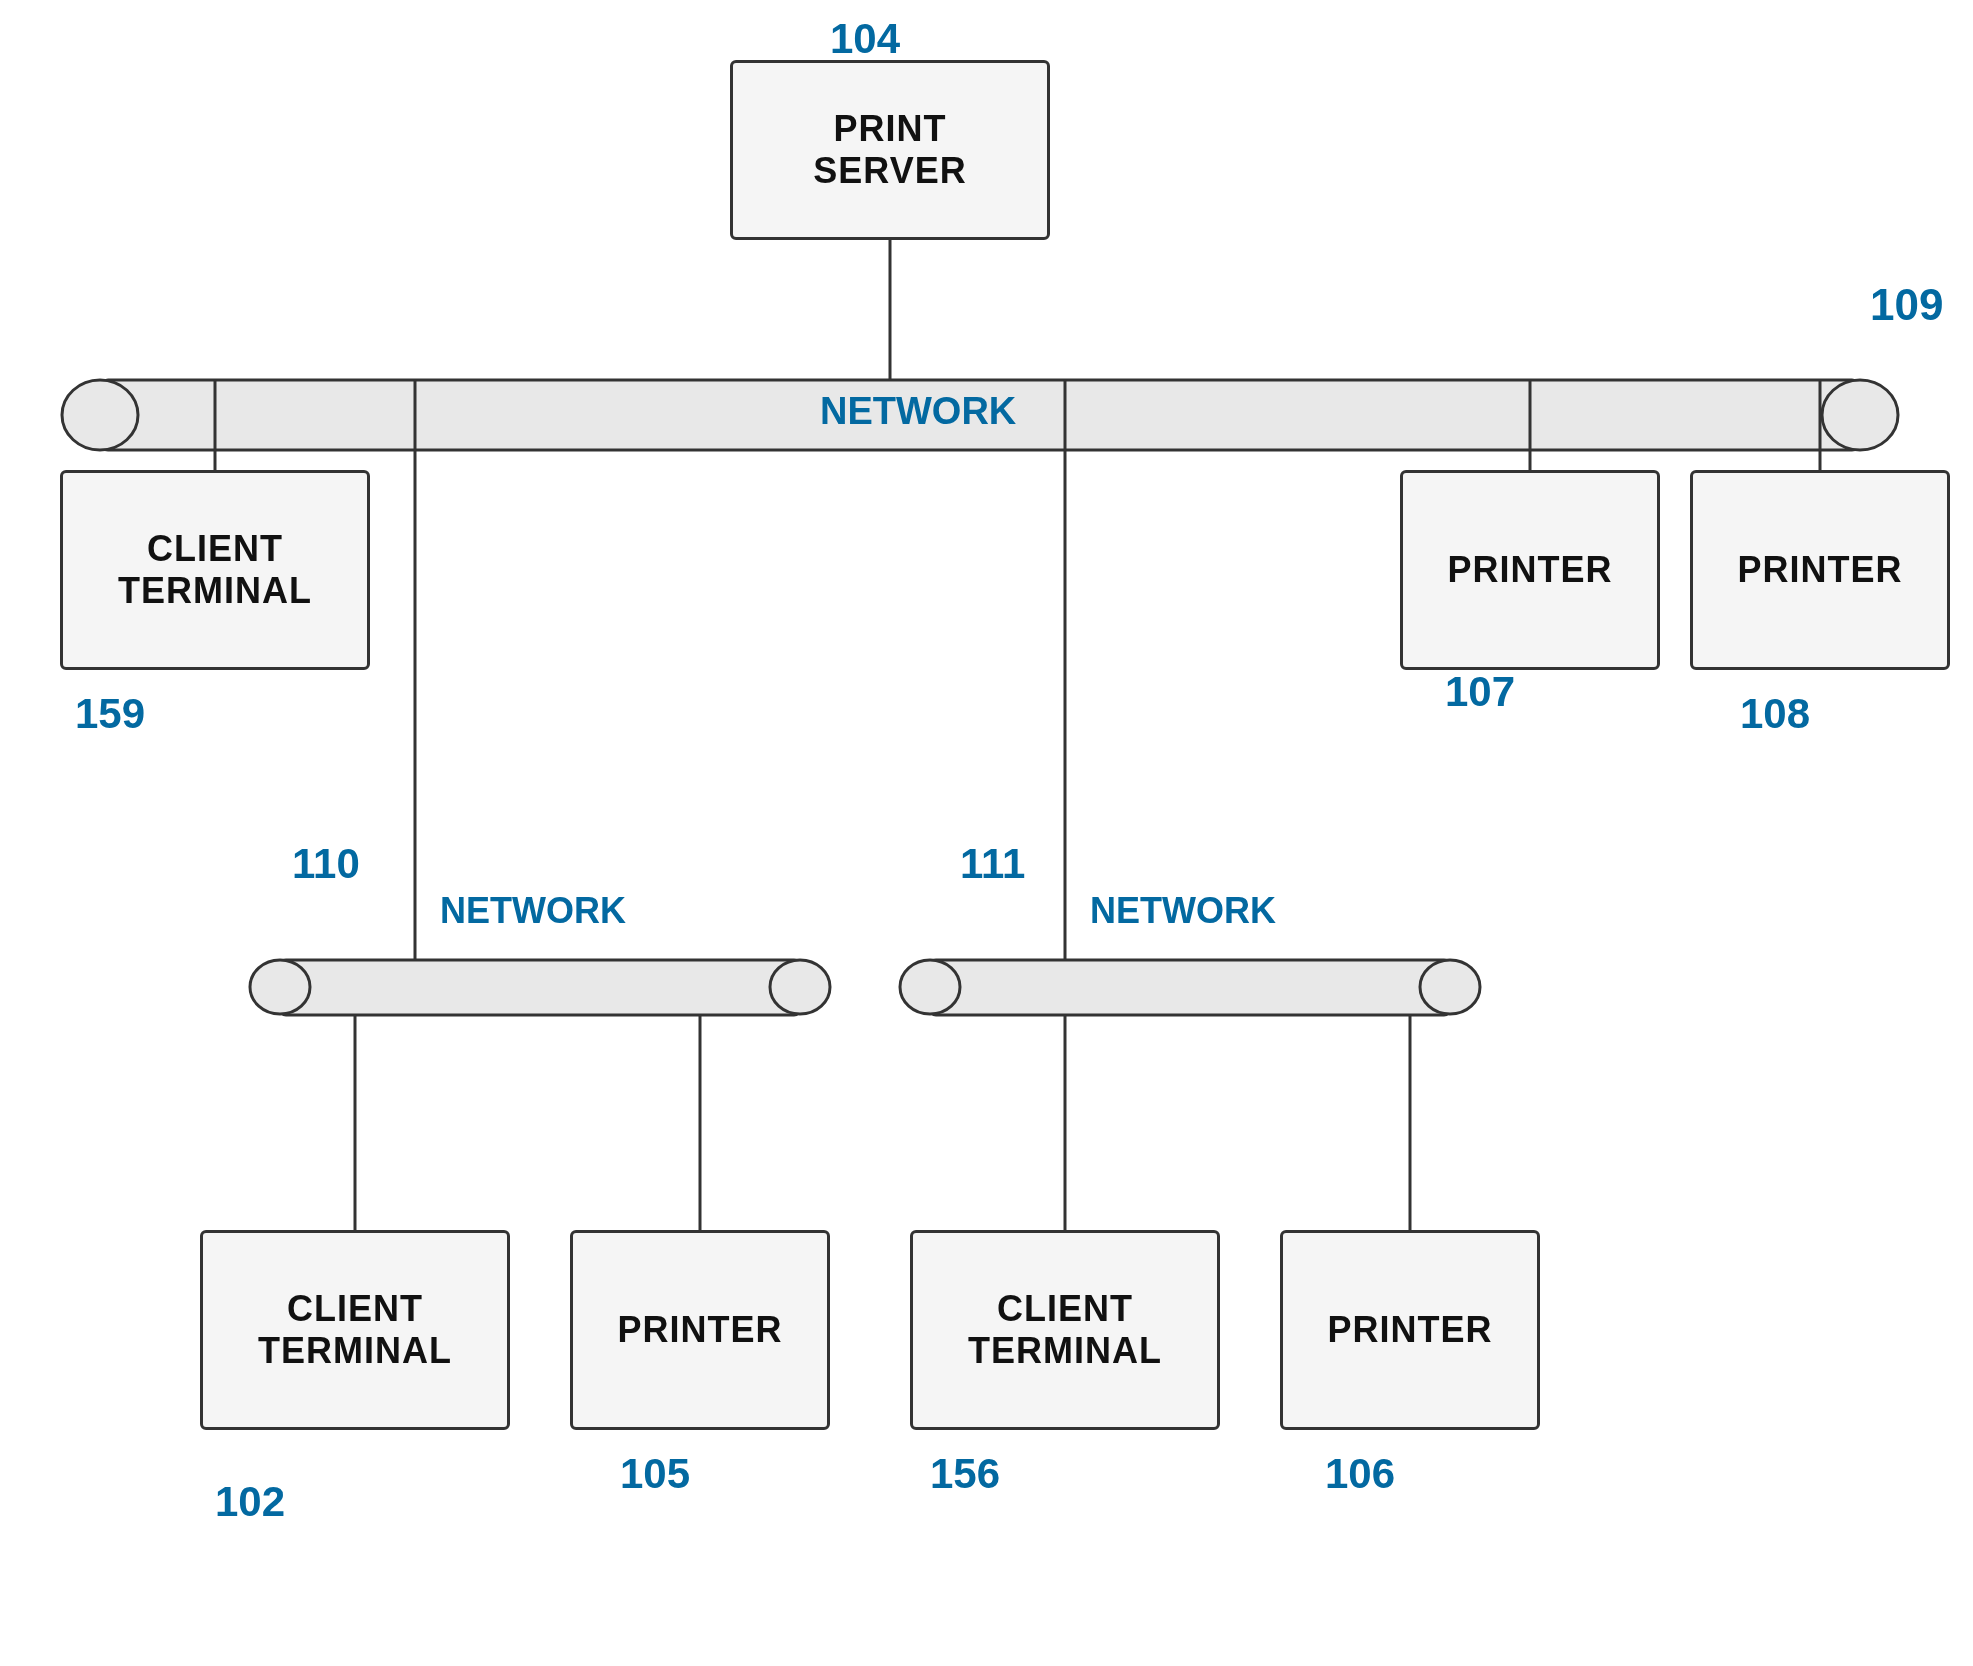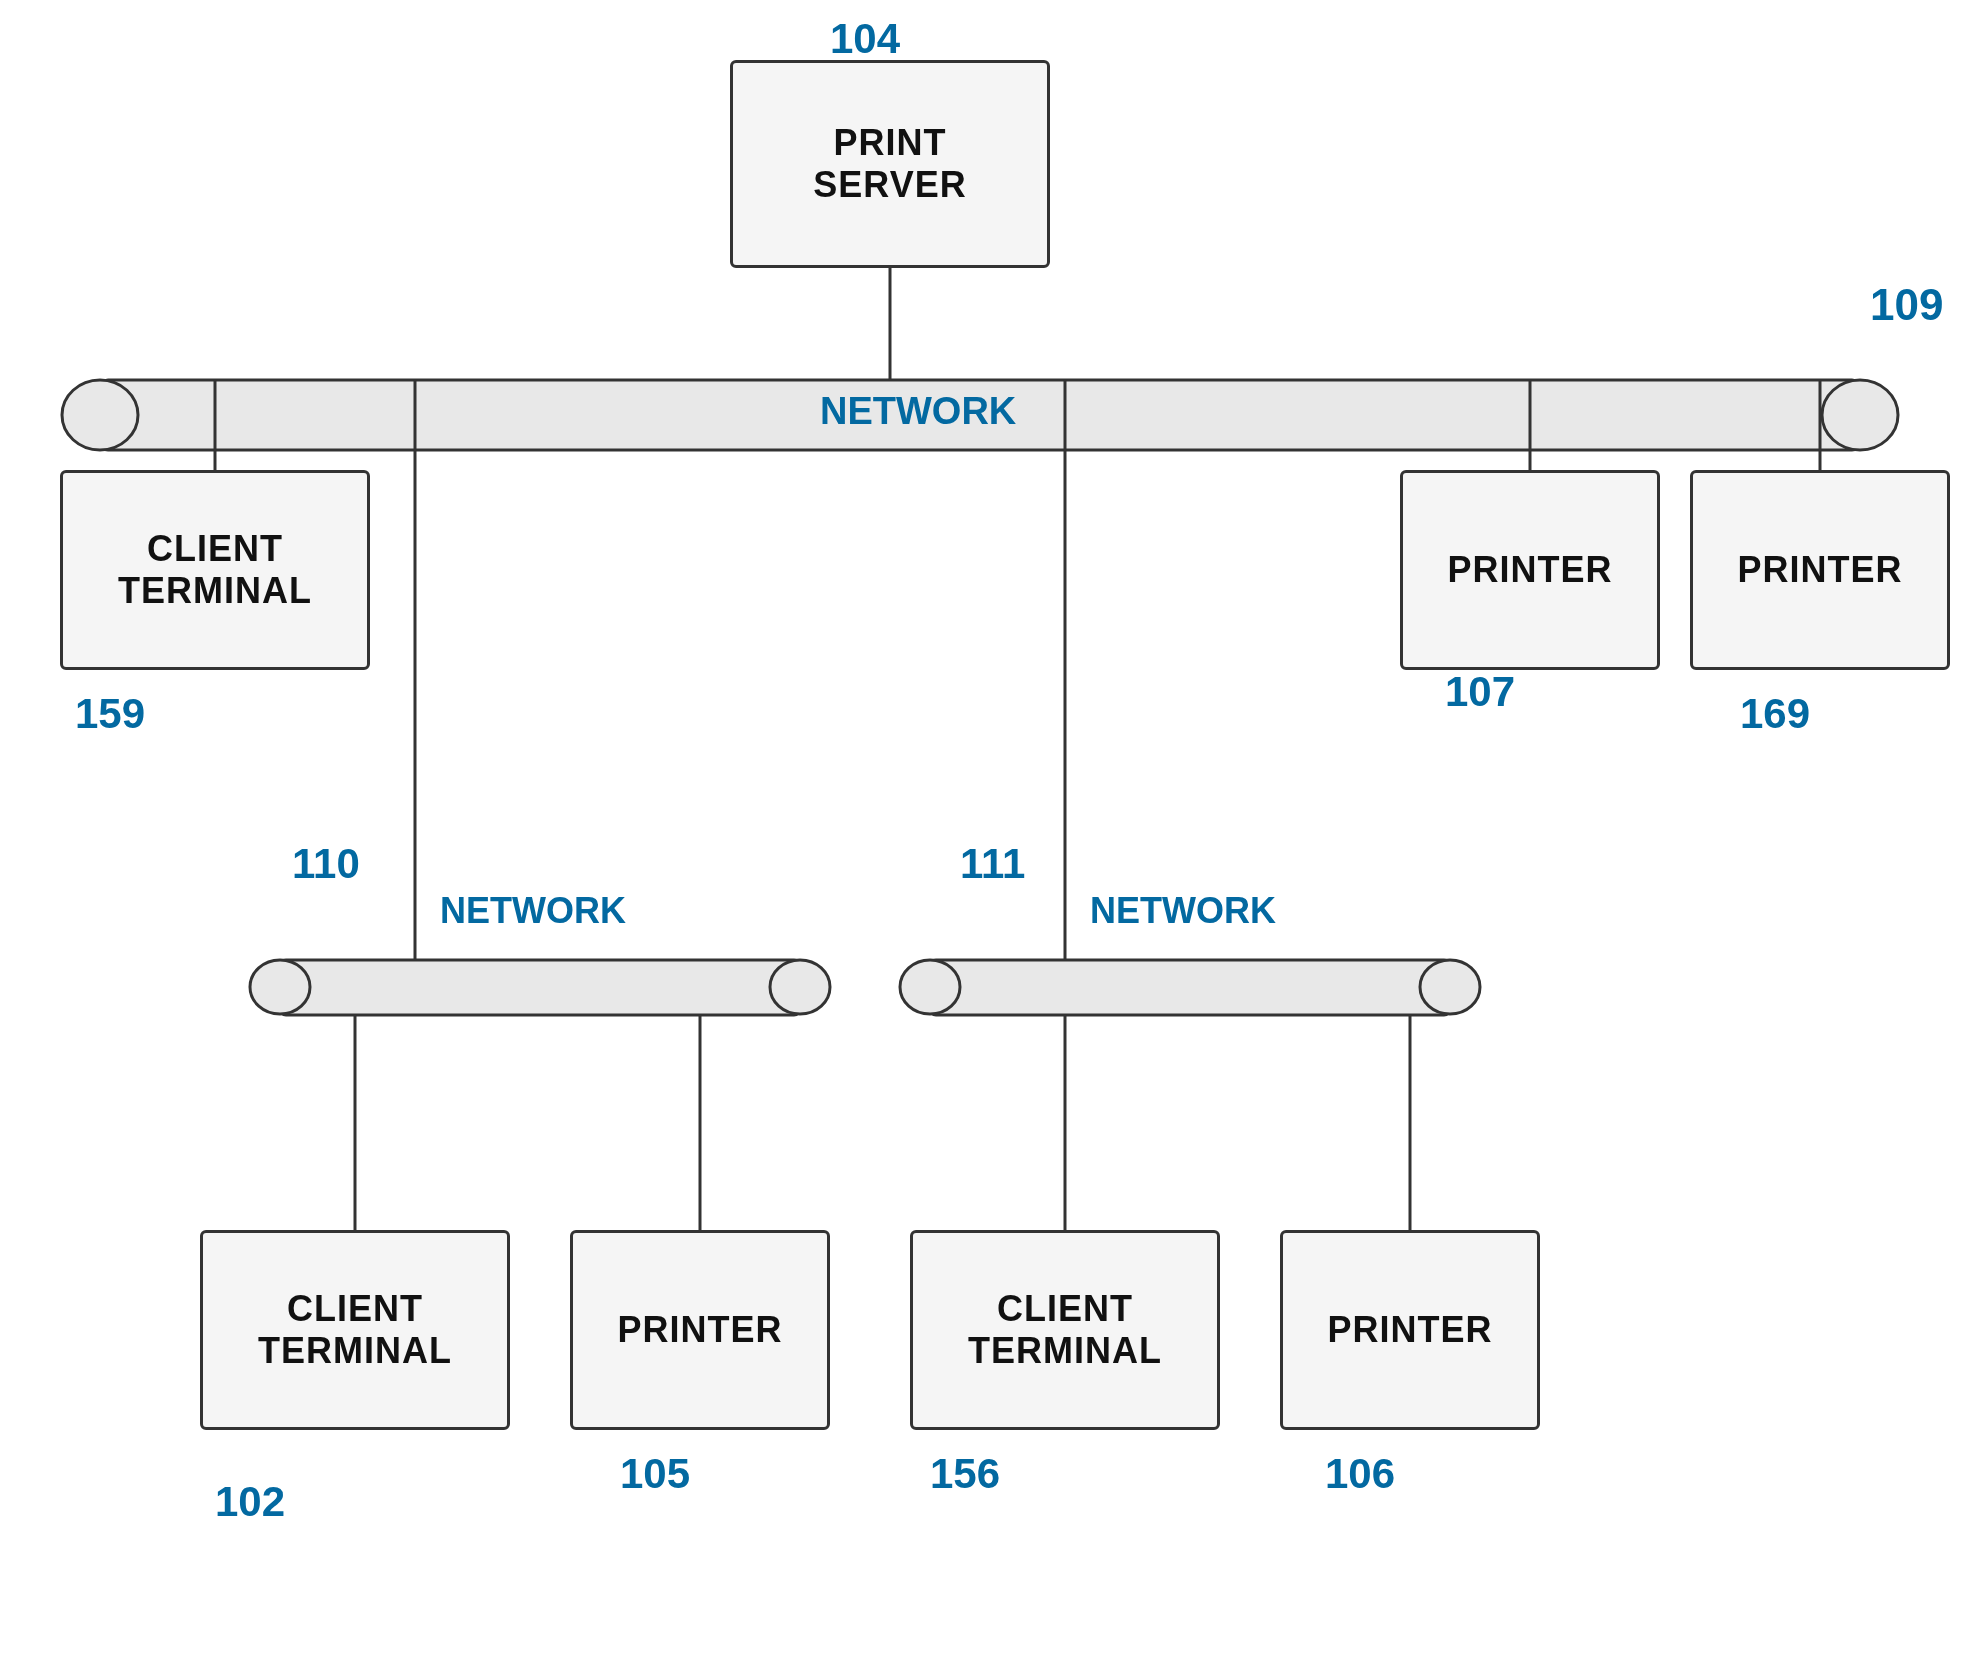--- a/index.html
+++ b/index.html
@@ -88,42 +88,42 @@
     <line x1="1820" y1="380" x2="1820" y2="470" stroke="#333" stroke-width="3"></line>
 
     <line x1="415" y1="450" x2="415" y2="380" stroke="#333" stroke-width="3"></line>
     <line x1="1065" y1="450" x2="1065" y2="380" stroke="#333" stroke-width="3"></line>
   </svg>
 
   <div class="label" style="left: 820px; top: 390px;">NETWORK</div>
 
   <div class="label" style="left: 1870px; top: 280px; font-size: 44px;">109</div>
 
-  <div class="box" style="left: 730px; top: 60px; width: 320px; height: 208px;">
+  <div class="box" style="left: 730px; top: 60px; width: 320px; height: 180px;">
     <span style="white-space: pre-line;">PRINT
 SERVER</span>
   </div>
 
   <div class="label" style="left: 830px; top: 15px; font-size: 42px;">104</div>
 
   <div class="box" style="left: 60px; top: 470px; width: 310px; height: 200px;">
     <span style="white-space: pre-line;">CLIENT
 TERMINAL</span>
   </div>
   <div class="label" style="left: 75px; top: 690px; font-size: 42px;">159</div>
 
   <div class="box" style="left: 1400px; top: 470px; width: 260px; height: 200px;">
     <span style="white-space: pre-line;">PRINTER</span>
   </div>
   <div class="label" style="left: 1445px; top: 668px; font-size: 42px;">107</div>
 
   <div class="box" style="left: 1690px; top: 470px; width: 260px; height: 200px;">
     <span style="white-space: pre-line;">PRINTER</span>
   </div>
-  <div class="label" style="left: 1740px; top: 690px; font-size: 42px;">169</div>
+  <div class="label" style="left: 1740px; top: 690px; font-size: 42px;">108</div>
 
   <div class="label" style="left: 440px; top: 890px; font-size: 36px;">NETWORK</div>
   <div class="label" style="left: 292px; top: 840px; font-size: 42px;">110</div>
 
   <div class="label" style="left: 1090px; top: 890px; font-size: 36px;">NETWORK</div>
   <div class="label" style="left: 960px; top: 840px; font-size: 42px;">111</div>
 
   <div class="box" style="left: 200px; top: 1230px; width: 310px; height: 200px;">
     <span style="white-space: pre-line;">CLIENT
 TERMINAL</span>

